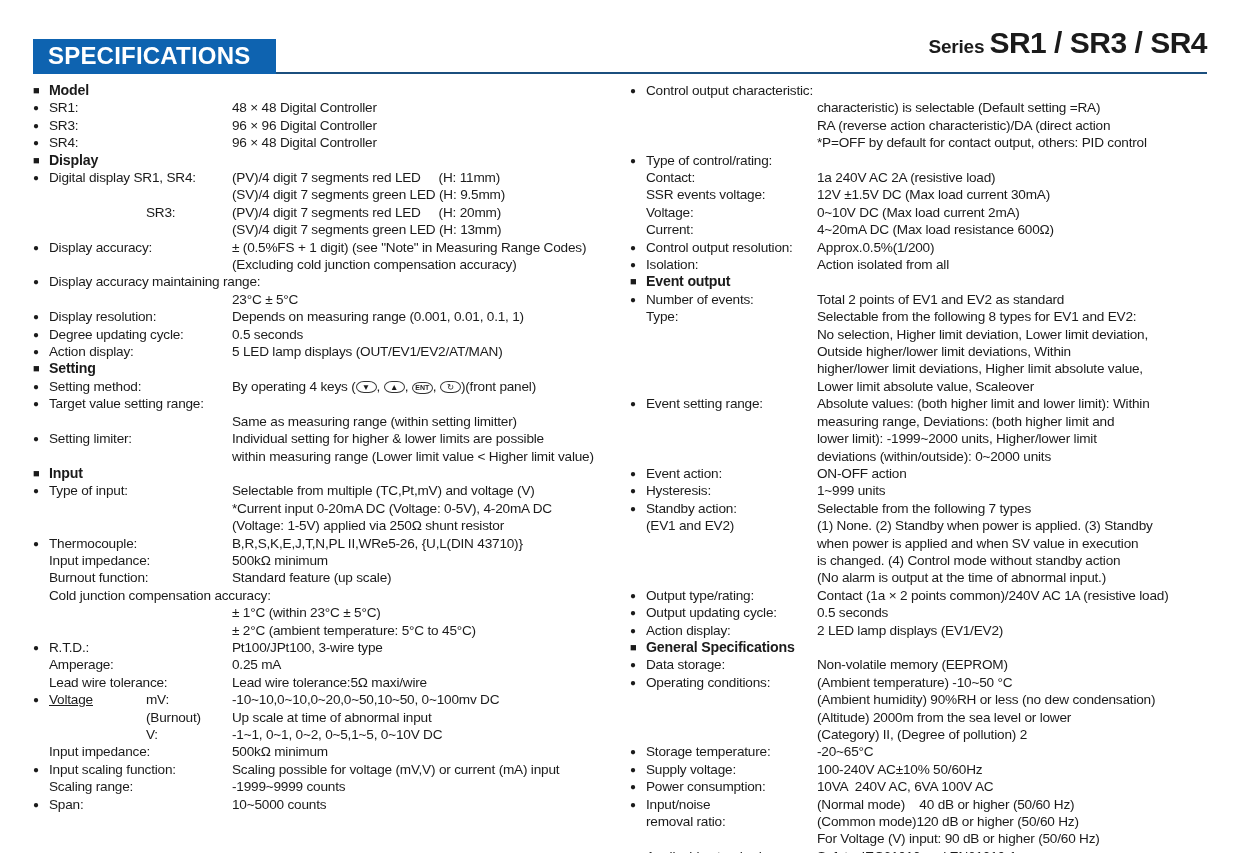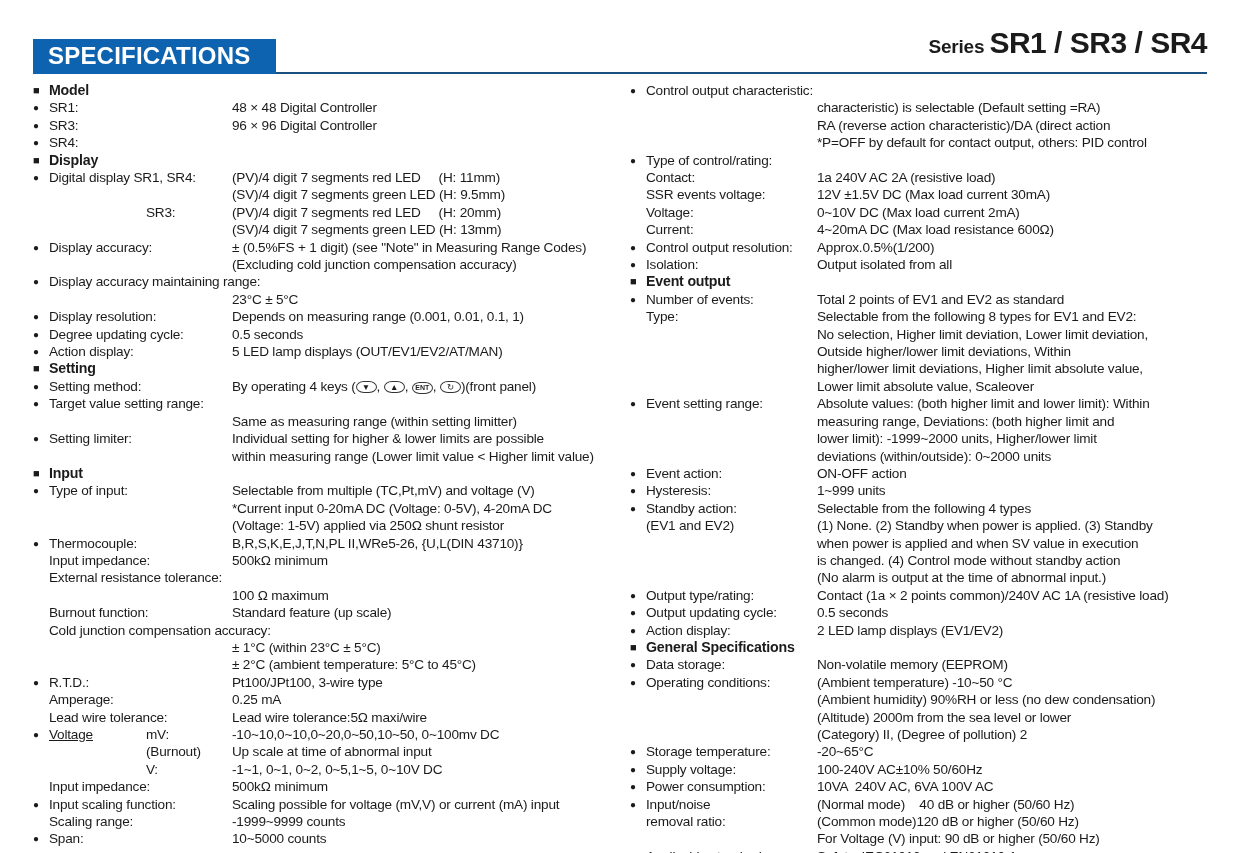--- a/index.html
+++ b/index.html
@@ -79,20 +79,21 @@
 
   <div class="row">
     <span class="bullet">●</span>
     <span class="label">SR3:</span>
     <span class="value"><div class="vline">96 × 96 Digital Controller</div></span>
   </div>
 
   <div class="row">
     <span class="bullet">●</span>
     <span class="label">SR4:</span>
+    <span class="value"><div class="vline">96 × 48 Digital Controller</div></span>
   </div>
 
   <div class="row section">
     <span class="bullet">■</span>
     <span class="label">Display</span>
     <span class="value"></span>
   </div>
 
   <div class="row">
     <span class="bullet">●</span>
@@ -177,25 +178,20 @@
     <span class="label">Thermocouple:</span>
     <span class="value"><div class="vline">B,R,S,K,E,J,T,N,PL II,WRe5-26, {U,L(DIN 43710)}</div></span>
   </div>
 
   <div class="row">
     <span class="bullet"></span>
     <span class="label">Input impedance:</span>
     <span class="value"><div class="vline">500kΩ minimum</div></span>
   </div>
 
-  <div class="row">
-    <span class="bullet"></span>
-    <span class="label">External resistance tolerance:</span>
-    <span class="value"><div class="vline"></div><div class="vline">100 Ω maximum</div></span>
-  </div>
 
   <div class="row">
     <span class="bullet"></span>
     <span class="label">Burnout function:</span>
     <span class="value"><div class="vline">Standard feature (up scale)</div></span>
   </div>
 
   <div class="row">
     <span class="bullet"></span>
     <span class="label">Cold junction compensation accuracy:</span>
@@ -301,21 +297,21 @@
 
   <div class="row">
     <span class="bullet">●</span>
     <span class="label">Control output resolution:</span>
     <span class="value"><div class="vline">Approx.0.5%(1/200)</div></span>
   </div>
 
   <div class="row">
     <span class="bullet">●</span>
     <span class="label">Isolation:</span>
-    <span class="value"><div class="vline">Output isolated from all</div></span>
+    <span class="value"><div class="vline">Action isolated from all</div></span>
   </div>
 
   <div class="row section">
     <span class="bullet">■</span>
     <span class="label">Event output</span>
     <span class="value"></span>
   </div>
 
   <div class="row">
     <span class="bullet">●</span>
@@ -343,21 +339,21 @@
 
   <div class="row">
     <span class="bullet">●</span>
     <span class="label">Hysteresis:</span>
     <span class="value"><div class="vline">1~999 units</div></span>
   </div>
 
   <div class="row">
     <span class="bullet">●</span>
     <span class="label">Standby action:</span>
-    <span class="value"><div class="vline">Selectable from the following 4 types</div></span>
+    <span class="value"><div class="vline">Selectable from the following 7 types</div></span>
   </div>
 
   <div class="row">
     <span class="bullet"></span>
     <span class="label">(EV1 and EV2)</span>
     <span class="value"><div class="vline">(1) None. (2) Standby when power is applied. (3) Standby</div><div class="vline">when power is applied and when SV value in execution</div><div class="vline">is changed. (4) Control mode without standby action</div><div class="vline">(No alarm is output at the time of abnormal input.)</div></span>
   </div>
 
   <div class="row">
     <span class="bullet">●</span>

